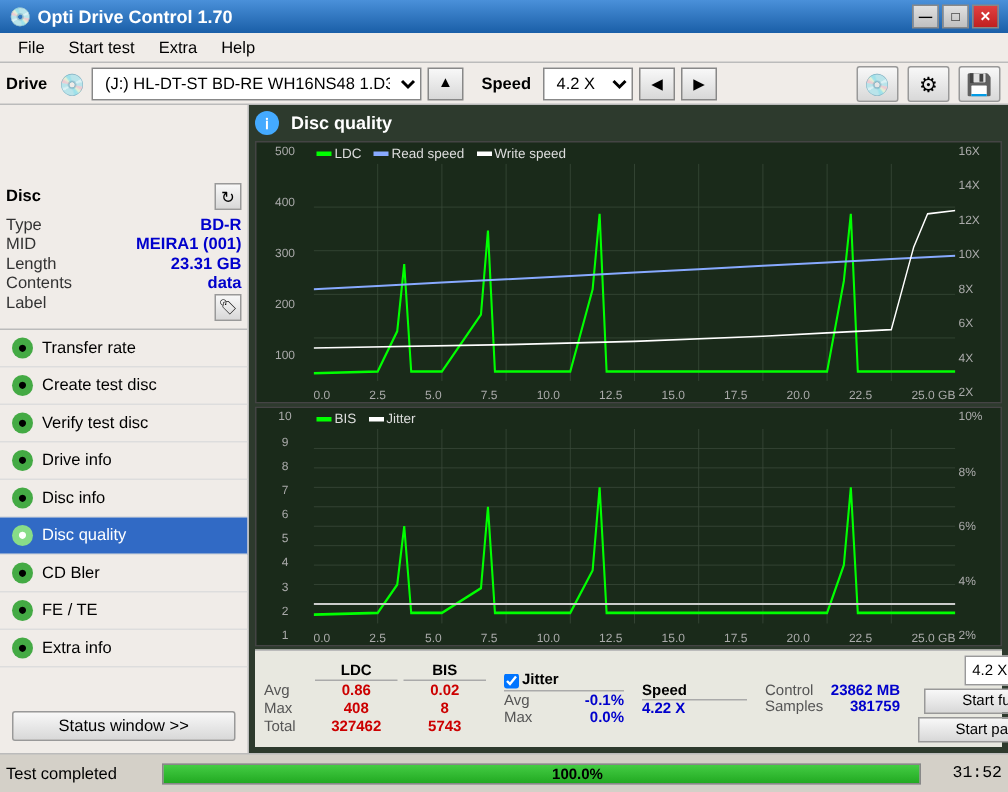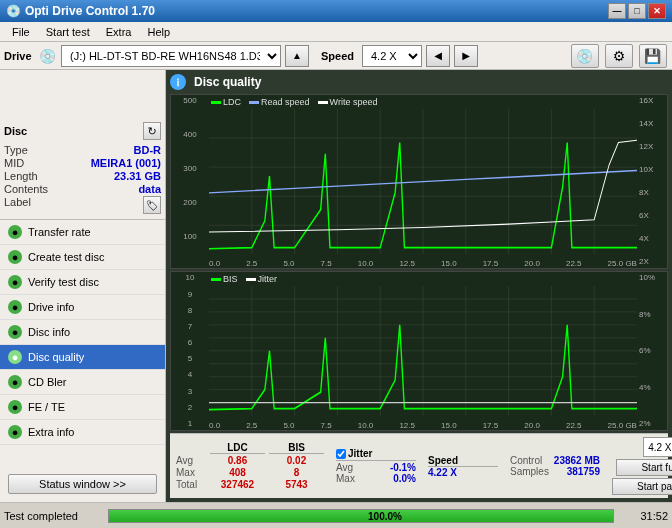--- a/index.html
+++ b/index.html
@@ -344,20 +344,21 @@
       font-weight: bold;
       color: #000;
       top: 1px;
       margin-left: 24px;
     }
     .time-text {
       font-size: 11px;
       color: #000;
       min-width: 50px;
       text-align: right;
+      font-family: Liberation Mono, monospace;
     }
 
     
     .y-axis {
       position: absolute;
       left: 0;
       top: 0;
       height: 100%;
       width: 38px;
       display: flex;

